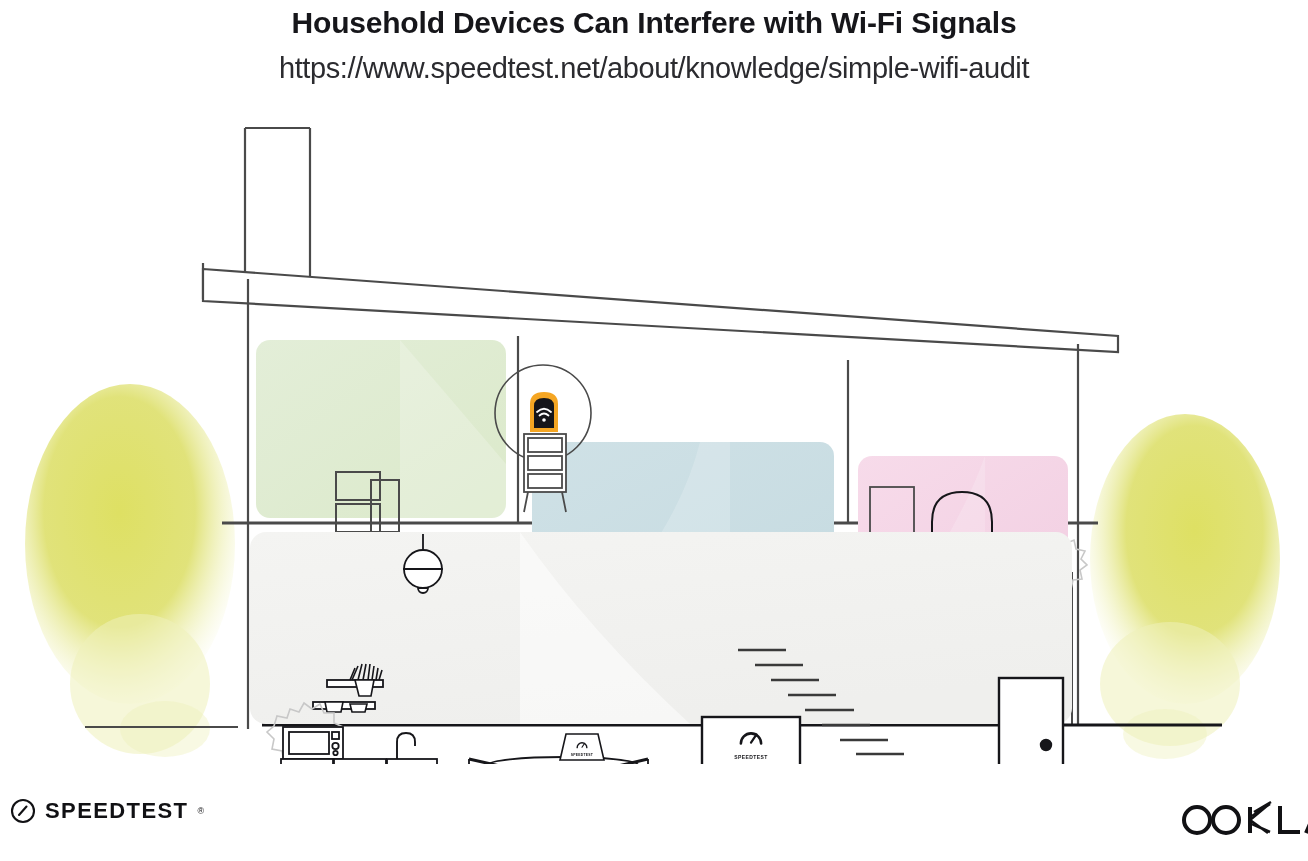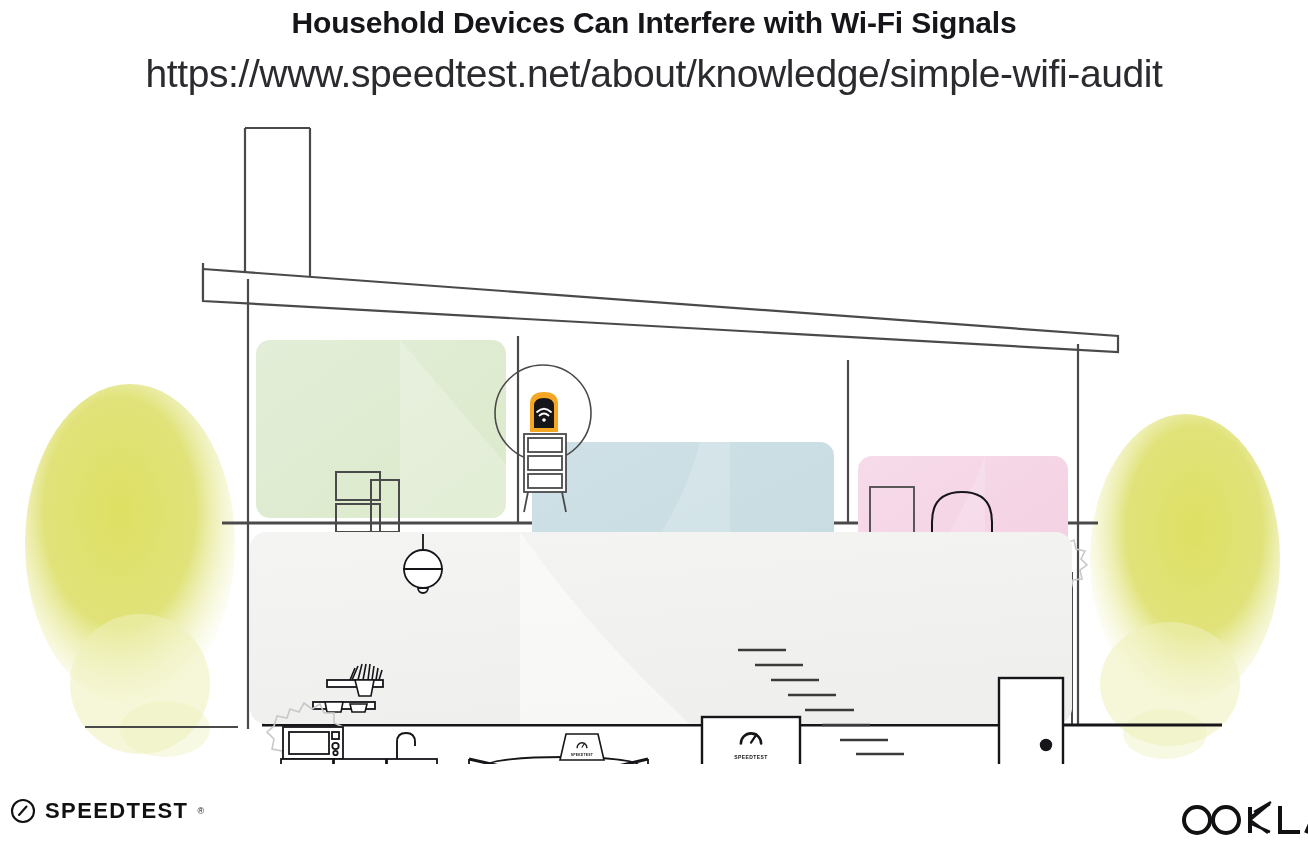--- a/index.html
+++ b/index.html
@@ -29,21 +29,21 @@
     color: #16161a;
   }
   #title {
     top: 6px;
     font-size: 30px;
     font-weight: 700;
     letter-spacing: -0.2px;
   }
   #subtitle {
     top: 52px;
-    font-size: 39px;
+    font-size: 29px;
     font-weight: 400;
     color: #2b2b2f;
     letter-spacing: -0.4px;
   }
   #illustration {
     position: absolute;
     left: 0;
     top: 104px;
     width: 1308px;
     height: 660px;

